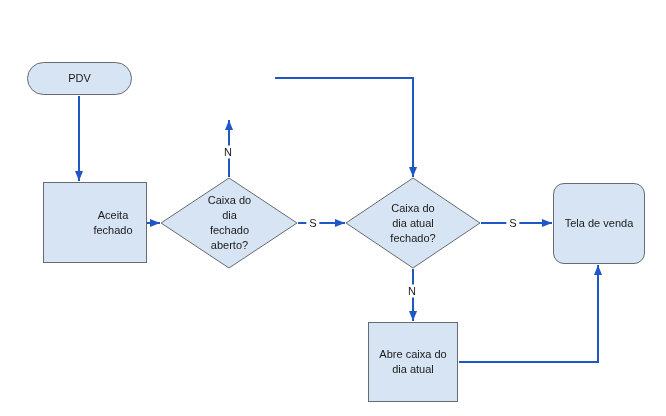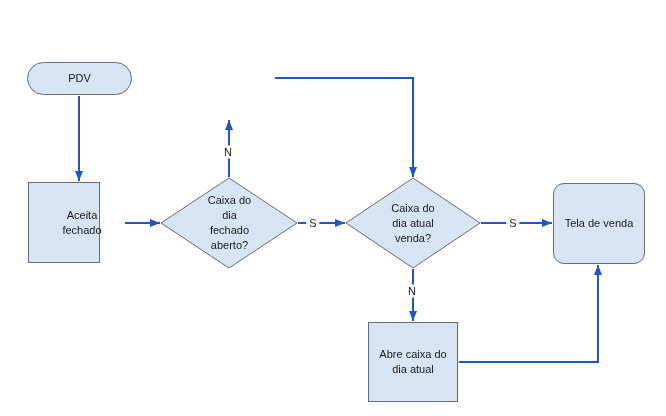--- a/index.html
+++ b/index.html
@@ -93,37 +93,37 @@
     <polyline points="275,78 413,78 413,177" marker-end="url(#arrow)"></polyline>
     <line x1="481" y1="223" x2="552" y2="223" marker-end="url(#arrow)"></line>
     <line x1="413" y1="269" x2="413" y2="321" marker-end="url(#arrow)"></line>
     <polyline points="459,362 598,362 598,265" marker-end="url(#arrow)"></polyline>
   </svg>
 
   <div class="node stadium" style="left:27px; top:62px; width:105px; height:33px;text-align:center;">
     <div>PDV</div>
   </div>
 
-  <div class="node" style="left:28px; top:182px; width:72px; height:81px;padding-left:36px;">
+  <div class="node" style="left:43px; top:182px; width:104px; height:81px;padding-left:36px;">
     <div>Aceita</div>
     <div>fechado</div>
   </div>
 
 
   <div class="diamond-text" style="left:169px; top:191px; width:121px; height:64px;">
     <div>Caixa do</div>
     <div>dia</div>
     <div>fechado</div>
     <div>aberto?</div>
   </div>
 
   <div class="diamond-text" style="left:353px; top:193px; width:120px; height:60px;">
     <div>Caixa do</div>
     <div>dia atual</div>
-    <div>venda?</div>
+    <div>fechado?</div>
   </div>
 
   <div class="node" style="left:553px; top:183px; width:92px; height:81px;border-radius:11px;">
     <div>Tela de venda</div>
   </div>
 
   <div class="node" style="left:368px; top:322px; width:90px; height:80px;">
     <div>Abre caixa do</div>
     <div>dia atual</div>
   </div>

